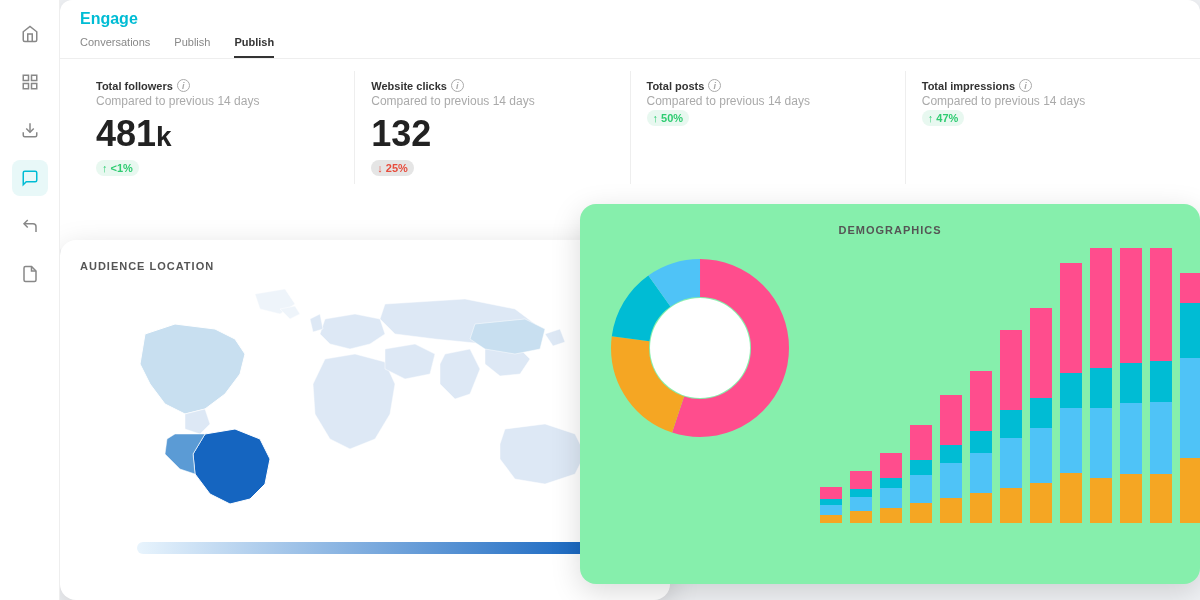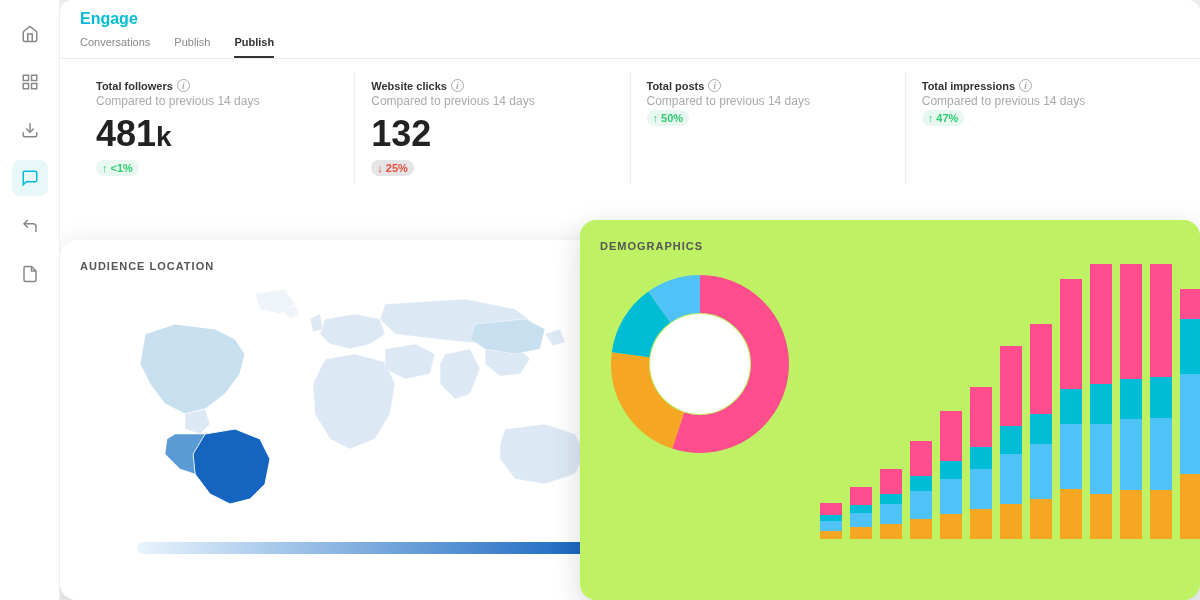--- a/index.html
+++ b/index.html
@@ -190,30 +190,31 @@
       background: white;
       border-radius: 16px;
       box-shadow: 0 8px 30px rgba(0,0,0,0.15);
       z-index: 3;
       padding: 20px;
       overflow: hidden;
     }
 
     .bottom-right-panel {
       position: absolute;
-      bottom: 0;
+      bottom: 16px;
       right: 0;
       width: 620px;
       height: 380px;
-      background: #bef264;
+      background: #86efac;
       border-radius: 16px;
       box-shadow: 0 8px 30px rgba(0,0,0,0.15);
       z-index: 4;
       padding: 20px;
       overflow: hidden;
+      text-align: center;
     }
 
     .panel-title {
       font-size: 11px;
       font-weight: 700;
       color: #555;
       letter-spacing: 1px;
       margin-bottom: 12px;
       text-transform: uppercase;
     }

